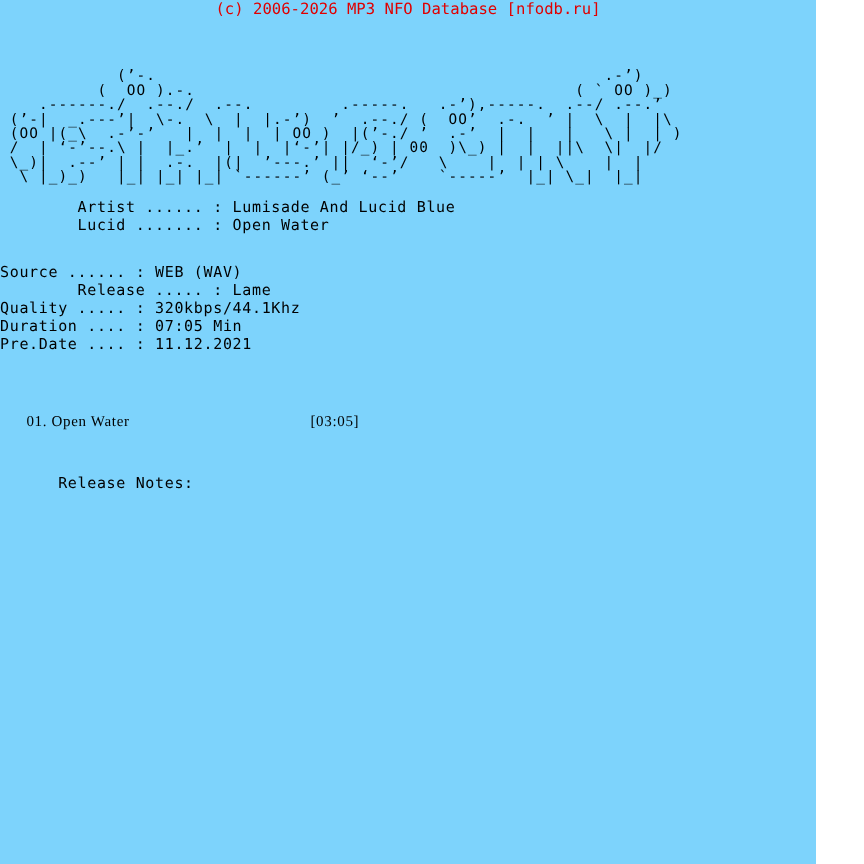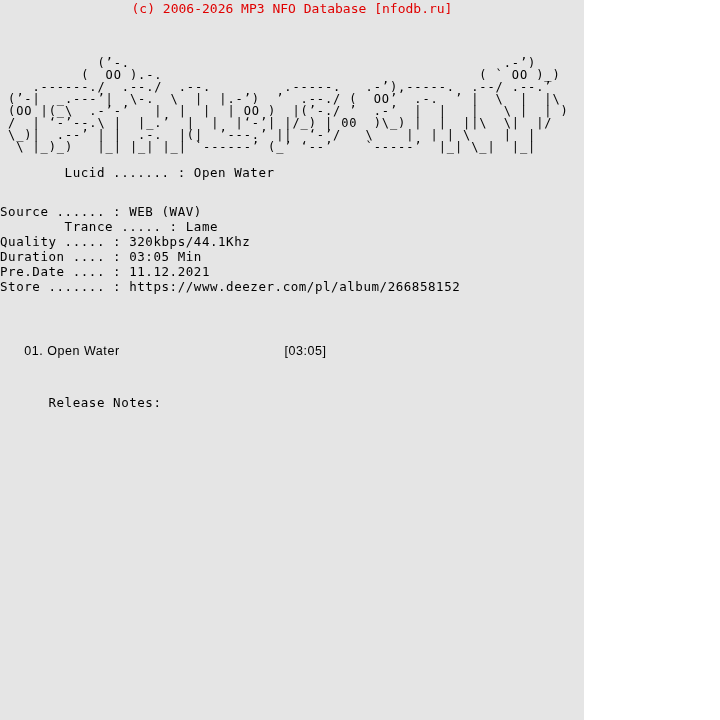--- a/index.html
+++ b/index.html
@@ -9,23 +9,23 @@
     background: #ffffff;
     width: 720px;
     height: 720px;
     overflow: hidden;
   }
   body {
     font-family: "DejaVu Sans Mono", "Liberation Mono", monospace;
   }
   #page {
     position: relative;
-    width: 584px;
+    width: 680px;
     height: 720px;
-    background: #e5e5e5;
+    background: #7dd3fc;
   }
   .header-line {
     text-align: center;
     color: #e00000;
     font-family: "DejaVu Sans Mono", "Liberation Mono", monospace;
     font-size: 13px;
     line-height: 16px;
     letter-spacing: 0px;
     white-space: pre;
     margin: 0;
@@ -53,21 +53,21 @@
     font-size: 12.5px;
     line-height: 15px;
     white-space: pre;
     margin: 0;
     padding: 0;
     letter-spacing: 0.55px;
   }
   .track-row {
     display: block;
     white-space: pre;
-    font-family: Liberation Sans, sans-serif;
+    font-family: Liberation Serif, serif;
     font-size: 12.5px;
     line-height: 15px;
     letter-spacing: 0.55px;
     color: #000000;
   }
 </style>
 </head>
 <body>
 
 <div id="page">
@@ -81,37 +81,37 @@
     .------./  .--./  .--.         .-----.   .-’),-----.  .--/ .--.’ 
  (’-|  _.---’|  \-.  \  |  |.-’)  ’  .--./ (  OO’  .-.  ’ |  \  |  |\
  (OO |(_\  .-’-’   |  |  |  | OO )  |(’-./ ’  .-’  |  |   |   \ |  | )
  /  | ‘-’--.\ |  |_.’  |  |  |‘-’| |/_) | 00  )\_) |  |  ||\  \|  |/ 
  \_)|  .--’ | |  .-.  |(|  ’---.’ ||  ‘-’/   \    |  | | \    |  |  
   \ |_)_)   |_| |_| |_| `------’ (_’ ‘--’    `-----’  |_| \_|  |_|   </pre>
 
   <div class="spacer-2"></div>
 
   <div>
+    <div class="info-block">        Artist ...... : Lumisade And Lucid Blue</div>
     <div class="info-block">        Lucid ....... : Open Water</div>
   </div>
 
   <div class="spacer-3"></div>
 
   <div>
   </div>
 
   <div class="spacer-3"></div>
 
   <div>
     <div class="info-block">Source ...... : WEB (WAV)</div>
-    <div class="info-block">        Trance ..... : Lame</div>
+    <div class="info-block">        Release ..... : Lame</div>
     <div class="info-block">Quality ..... : 320kbps/44.1Khz</div>
-    <div class="info-block">Duration .... : 03:05 Min</div>
+    <div class="info-block">Duration .... : 07:05 Min</div>
     <div class="info-block">Pre.Date .... : 11.12.2021</div>
-    <div class="info-block">Store ....... : https://www.deezer.com/pl/album/266858152</div>
   </div>
 
   <div class="spacer-4"></div>
 
 
   <div class="spacer-5"></div>
 
   <div>
     <div class="track-row">      01. Open Water                                         [03:05]</div>
   </div>

